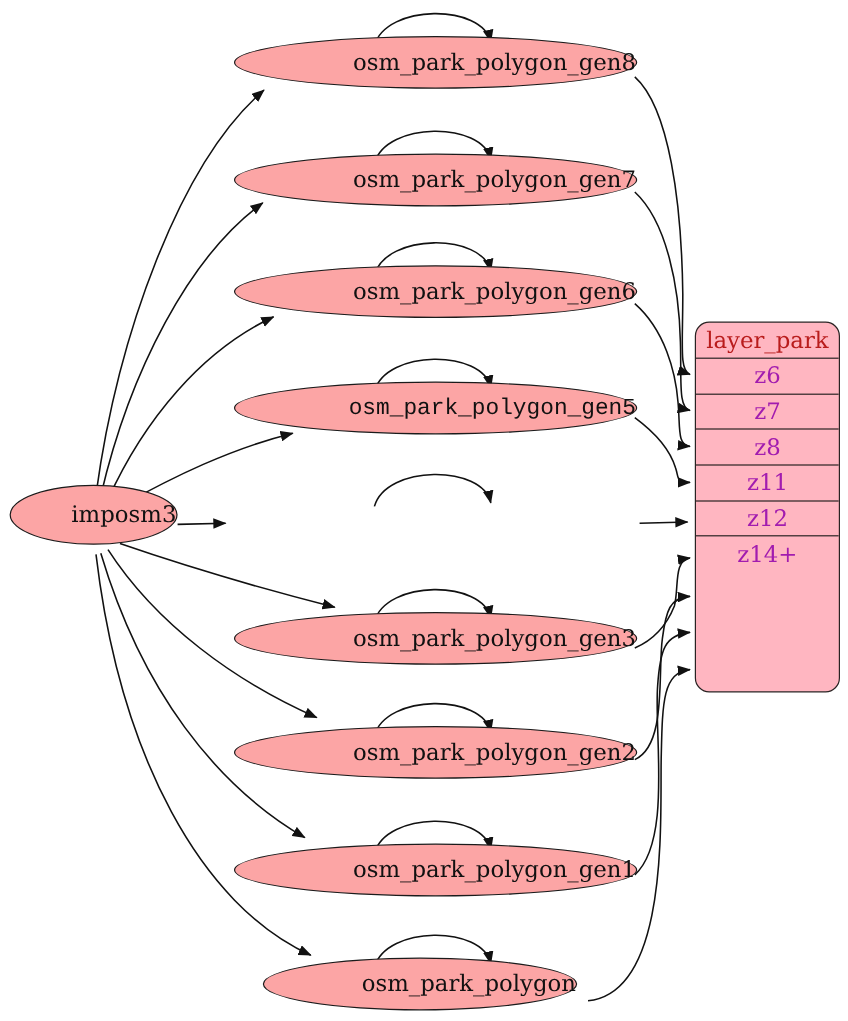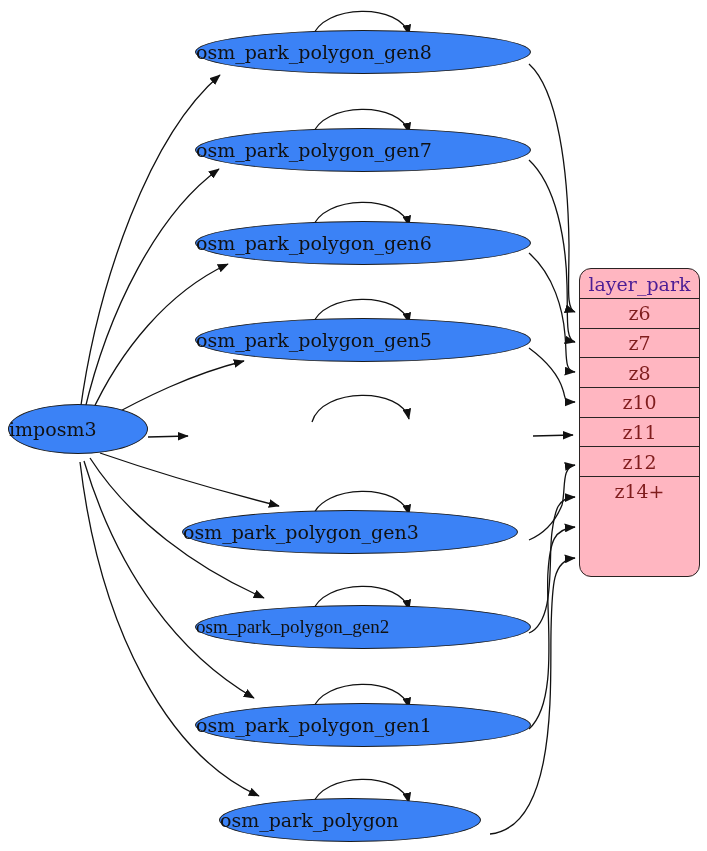--- a/index.html
+++ b/index.html
@@ -1,28 +1,28 @@
 <!DOCTYPE html>
 <html><head>
 <meta charset="utf-8">
 <style>
   html,body{margin:0;padding:0;}
   body{font-family:"DejaVu Serif","Liberation Serif",serif;background:#ffffff;}
   .canvas{position:relative;width:707px;height:851px;background:#ffffff;overflow:hidden;}
   svg.edges{position:absolute;left:0;top:0;width:707px;height:851px;}
-  .node{position:absolute;display:flex;align-items:center;justify-content:flex-start;
-        border:1.3px solid #1b1b1b;border-radius:50%;background:#3b82f6;
+  .node{position:absolute;display:flex;align-items:center;justify-content:flex-end;
+        border:1.3px solid #1b1b1b;border-radius:50%;background:#fca5a5;
         font-size:19px;color:#111;white-space:nowrap;box-sizing:border-box;}
   .layer{position:absolute;left:579px;top:268px;width:121px;height:309px;
          background:#ffb6c1;border:1.4px solid #2a2323;border-radius:12px;
          overflow:hidden;box-sizing:border-box;}
   .layer .hdr{height:29px;display:flex;align-items:center;justify-content:center;
-         font-size:19px;color:#4c1d95;}
+         font-size:19px;color:#b91c1c;}
   .layer .row{height:29.7px;display:flex;align-items:center;justify-content:center;
-         font-size:19px;color:#7f1d1d;border-top:1.2px solid #2a2323;box-sizing:border-box;}
+         font-size:19px;color:#a21caf;border-top:1.2px solid #2a2323;box-sizing:border-box;}
 </style>
 </head>
 <body>
 
 <div class="canvas">
 
   <svg class="edges" viewBox="0 0 707 851">
     <defs>
       <marker id="arrow" viewBox="0 0 10 8" refX="9.3" refY="4" markerWidth="11" markerHeight="9" markerUnits="userSpaceOnUse" orient="auto">
         <path d="M0,0 L10,4 L0,8 z" fill="#111"></path>
@@ -68,40 +68,39 @@
 
   <div class="node" style="left:195px;top:30px;width:336px;height:44px;">
       <span>osm_park_polygon_gen8</span>
     </div>
   <div class="node" style="left:195px;top:128px;width:336px;height:44px;">
       <span>osm_park_polygon_gen7</span>
     </div>
   <div class="node" style="left:195px;top:221px;width:336px;height:44px;">
       <span>osm_park_polygon_gen6</span>
     </div>
-  <div class="node" style="left:195px;top:318px;width:336px;height:44px;">
+  <div class="node" style="left:195px;top:318px;width:336px;height:44px;font-family:Liberation Mono, monospace;">
       <span>osm_park_polygon_gen5</span>
     </div>
-  <div class="node" style="left:182px;top:510px;width:336px;height:44px;">
+  <div class="node" style="left:195px;top:510px;width:336px;height:44px;">
       <span>osm_park_polygon_gen3</span>
     </div>
-  <div class="node" style="left:195px;top:605px;width:336px;height:44px;font-family:Liberation Serif, serif;">
+  <div class="node" style="left:195px;top:605px;width:336px;height:44px;">
       <span>osm_park_polygon_gen2</span>
     </div>
   <div class="node" style="left:195px;top:703px;width:336px;height:44px;">
       <span>osm_park_polygon_gen1</span>
     </div>
   <div class="node" style="left:219px;top:798px;width:262px;height:44px;">
       <span>osm_park_polygon</span>
     </div>
 
   <div class="layer" style="background: rgb(255, 182, 193); border-color: rgb(42, 35, 35);">
     <div class="hdr">layer_park</div>
     <div class="row">z6</div>
     <div class="row">z7</div>
     <div class="row">z8</div>
-    <div class="row">z10</div>
     <div class="row">z11</div>
     <div class="row">z12</div>
     <div class="row">z14+</div>
   </div>
 
 </div>
 
 </body></html>

